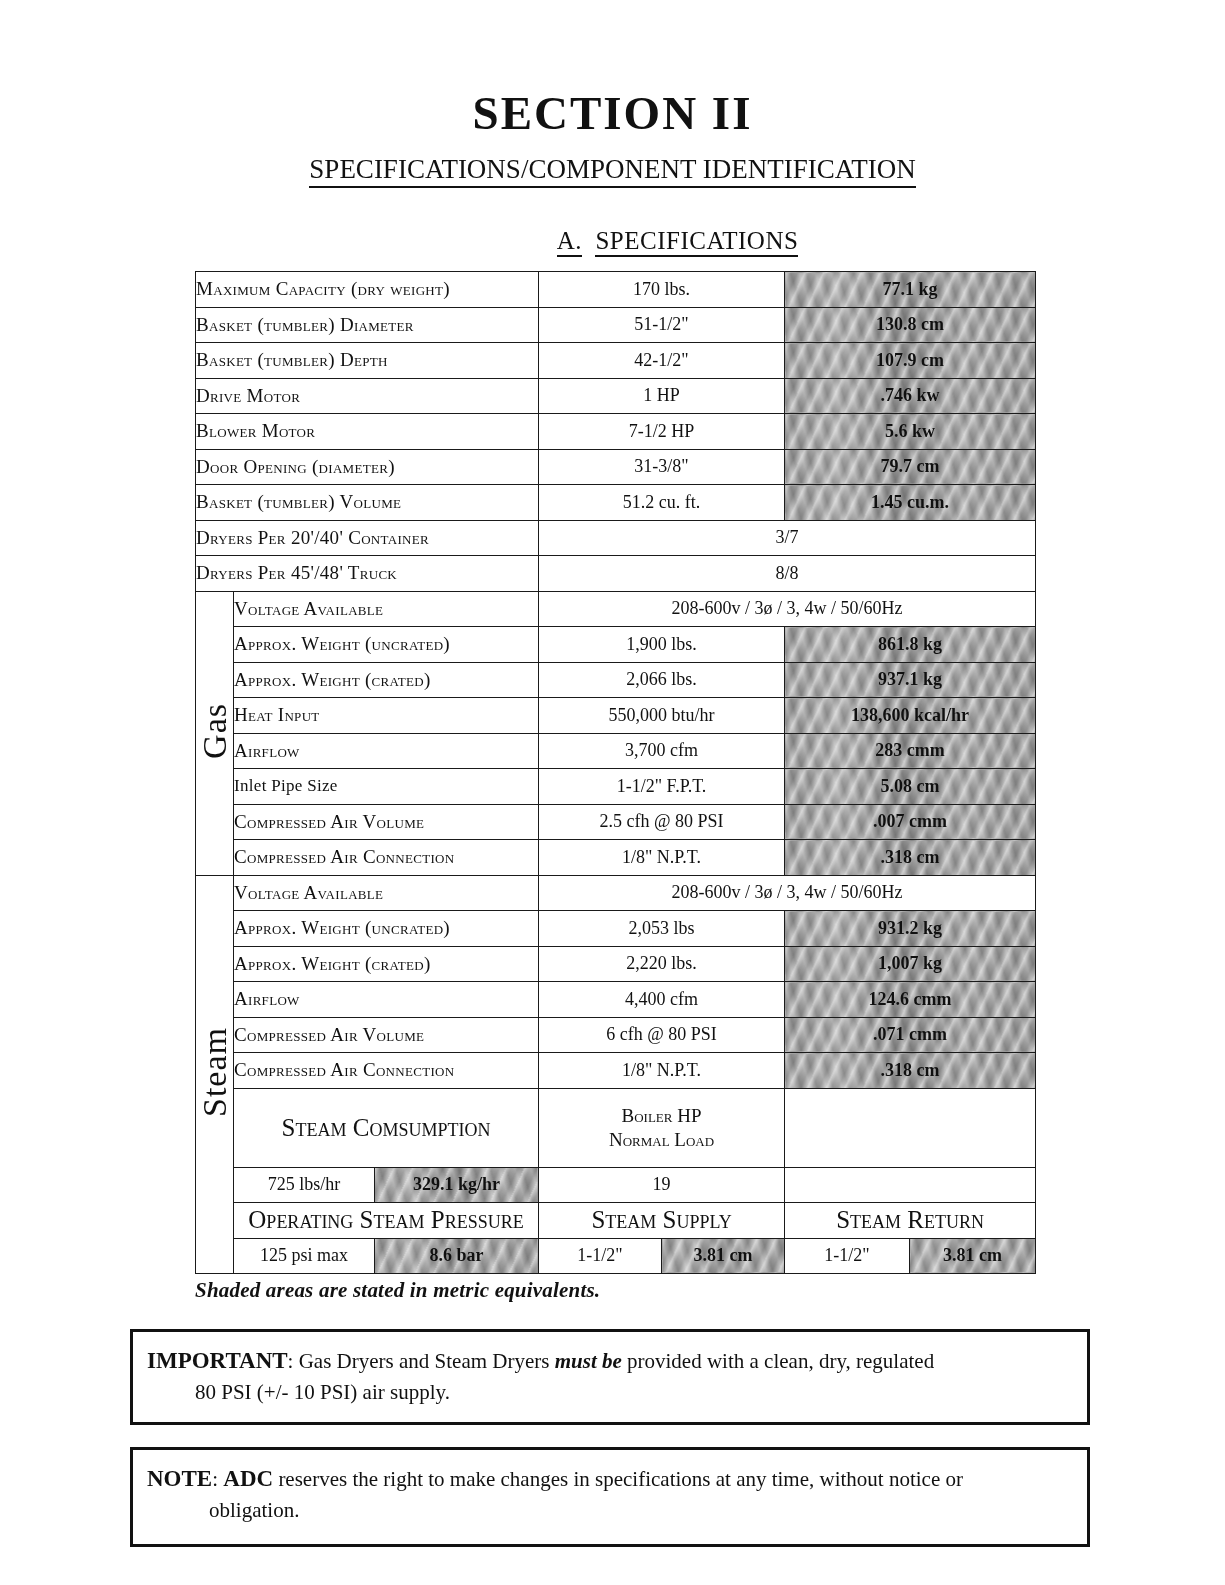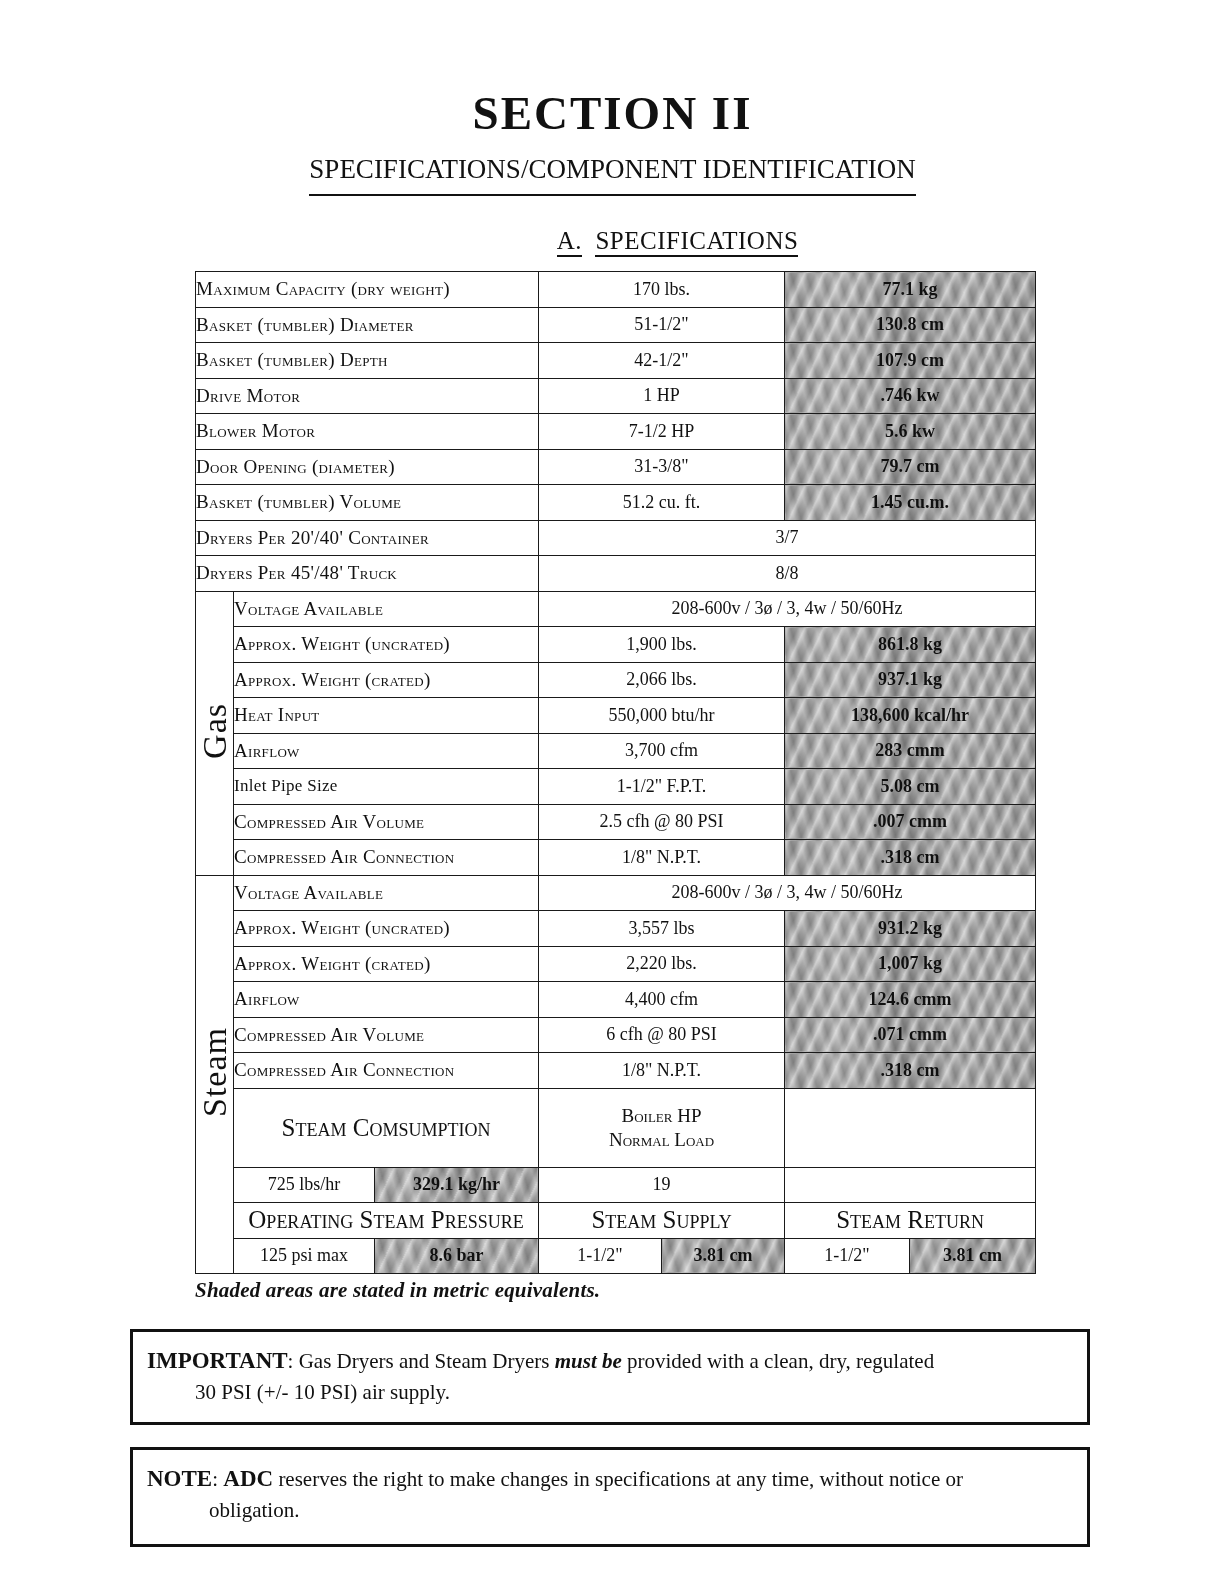--- a/index.html
+++ b/index.html
@@ -33,21 +33,21 @@
     font-family: "Liberation Serif", serif;
   }
   .section-subtitle {
     text-align: center;
     font-size: 27px;
     margin: 14px 0 0 0;
     letter-spacing: 0px;
   }
   .section-subtitle span {
     border-bottom: 2px solid #111;
-    padding-bottom: 10px;
+    padding-bottom: 2px;
   }
   .part-heading {
     margin: 42px 0 0 130px;
     font-size: 25px;
     letter-spacing: 0.5px;
     text-align: center;
   }
   .part-heading .lbl {
     border-bottom: 2px solid #111;
     padding-bottom: 1px;
@@ -259,21 +259,21 @@
         <td class="metric-cell" colspan="2">.318 cm</td>
       </tr>
 
       <tr>
         <td class="rot-cell" rowspan="10"><span class="rot-inner">Steam</span></td>
         <td class="lbl-cell">Voltage Available</td>
         <td class="val-cell" colspan="4">208-600v / 3ø / 3, 4w / 50/60Hz</td>
       </tr>
       <tr>
         <td class="lbl-cell">Approx. Weight (uncrated)</td>
-        <td class="val-cell" colspan="2">3,557 lbs</td>
+        <td class="val-cell" colspan="2">2,053 lbs</td>
         <td class="metric-cell" colspan="2">931.2 kg</td>
       </tr>
       <tr>
         <td class="lbl-cell">Approx. Weight (crated)</td>
         <td class="val-cell" colspan="2">2,220 lbs.</td>
         <td class="metric-cell" colspan="2">1,007 kg</td>
       </tr>
       <tr>
         <td class="lbl-cell">Airflow</td>
         <td class="val-cell" colspan="2">4,400 cfm</td>
@@ -334,21 +334,21 @@
         <td class="metric-cell">3.81 cm</td>
       </tr>
     </tbody>
       </table>
   </div>
 
   <div class="note-metric">Shaded areas are stated in metric equivalents.</div>
 
   <div class="callout">
     <span class="kw">IMPORTANT</span><span>:  Gas Dryers and Steam Dryers </span><span class="ital">must be</span><span> provided with a clean, dry, regulated</span>
-    <span class="indent">30 PSI (+/- 10 PSI) air supply.</span>
+    <span class="indent">80 PSI (+/- 10 PSI) air supply.</span>
   </div>
 
   <div class="callout second">
     <span class="kw">NOTE</span><span>:  </span><span class="kw">ADC</span><span> reserves the right to make changes in specifications at any time, without notice or</span>
     <span class="indent2">obligation.</span>
   </div>
 
 </div>
 
 </body></html>

